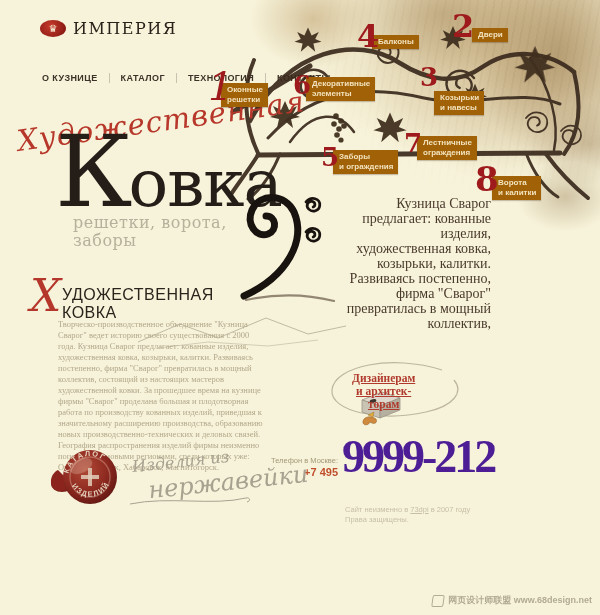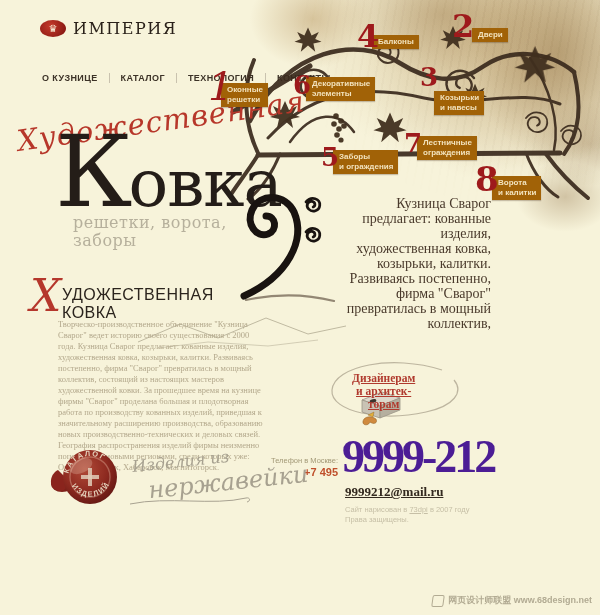--- a/index.html
+++ b/index.html
@@ -235,23 +235,22 @@
     <polygon points="2,12 20,18 20,30 2,24" fill="#c9c3b4" stroke="#9a9486" stroke-width="0.8"></polygon>
     <polygon points="20,18 40,10 40,22 20,30" fill="#b5af9f" stroke="#9a9486" stroke-width="0.8"></polygon>
     <ellipse cx="13" cy="13" rx="3.4" ry="1.8" fill="#3a342c" transform="rotate(-14 13 13)"></ellipse>
     <path d="M4,31 C0,37 8,39 10,34 C14,37 18,35 16,31 C12,28 7,28 4,31 Z" fill="#d08a3e" stroke="#8a5a22" stroke-width="0.5"></path>
     <polygon points="8,27 14,24 13,29" fill="#e2b13c" stroke="#8a5a22" stroke-width="0.4"></polygon>
   </svg>
 
   <div id="phone-label">Телефон в Москве:</div>
   <div id="phone-code">+7 495</div>
   <div id="phone-big">9999-212</div>
-  <div id="email">9999212@mail.ru</div>
   <div id="foot1">
-    <span>Сайт нарисован в </span><span class="lnk">73dpi</span><span> в 2007 году</span>
+    <span>Сайт неизменно в </span><span class="lnk">73dpi</span><span> в 2007 году</span>
   </div>
   <div id="foot2">Права защищены.</div>
 
   <svg style="left:48px;top:444px;cursor:pointer;" width="90" height="70" viewBox="0 0 90 70">
     <defs>
       <radialGradient id="wax" cx="0.4" cy="0.35" r="0.75">
         <stop offset="0" stop-color="#b04a38"></stop>
           <stop offset="0.55" stop-color="#8e2a20"></stop>
           <stop offset="1" stop-color="#5c1411"></stop>
       </radialGradient>

